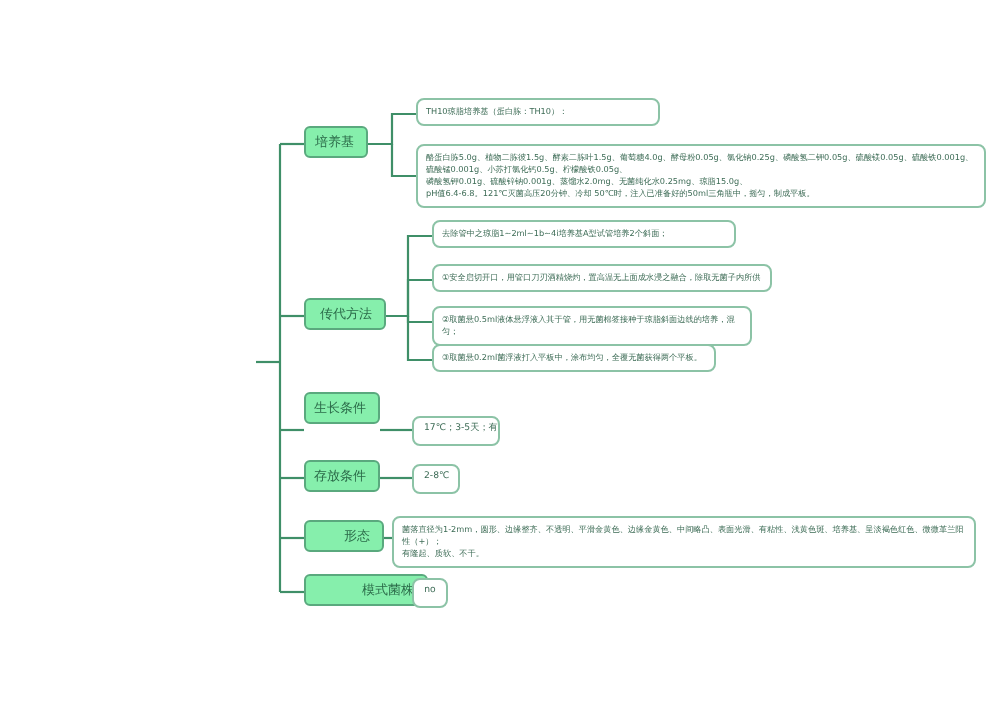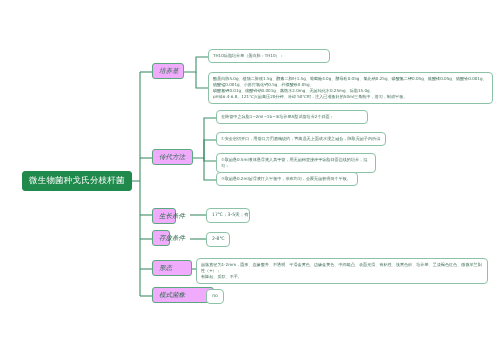--- a/index.html
+++ b/index.html
@@ -46,30 +46,29 @@
     border-radius: 3px;
     color: #ffffff;
     font-size: 8.5px;
     letter-spacing: 0.2px;
     padding: 4px 6px;
     line-height: 1.15;
     white-space: nowrap;
   }
   
   .branch {
-    background: #f0abfc;
+    background: #86efac;
     border: 1px solid #5aa97e;
     border-radius: 3px;
     color: #2b6b49;
     font-size: 6.5px;
     padding: 3.5px 6px;
     line-height: 1.15;
     white-space: nowrap;
-    justify-content: flex-start;
-    font-style: italic;
+    justify-content: flex-end;
   }
   
   .leaf {
     background: #ffffff;
     border: 1px solid #8cc3a6;
     border-radius: 4px;
     color: #3c6b55;
     font-size: 4.1px;
     line-height: 1.45;
     padding: 3px 4px;
@@ -111,23 +110,20 @@
     <path d="M204 158 L204 140 L216 140"></path>
     <path d="M204 158 L204 161 L216 161"></path>
     <path d="M204 158 L204 180 L216 180"></path>
 
     <path d="M190 215 L206 215"></path>
     <path d="M190 239 L206 239"></path>
     <path d="M183 269 L196 269"></path>
     <path d="M196 296 L206 296"></path>
   </svg>
 
-  <div class="node root" style="left:22px; top:171px;">
-    <span>微生物菌种戈氏分枝杆菌</span>
-  </div>
 
   <div class="node branch" style="left:152px; top:63px; width:32px;">
     <span>培养基</span>
   </div>
   <div class="node leaf" style="left:208px; top:49px; width:122px;">
     <span class="ln">TH10琼脂培养基（蛋白胨：TH10）：</span>
   </div>
   <div class="node leaf" style="left:208px; top:72px; width:285px;">
     <span class="ln">酪蛋白胨5.0g、植物二胨彼1.5g、酵素二胨叶1.5g、葡萄糖4.0g、酵母粉0.05g、氯化钠0.25g、磷酸氢二钾0.05g、硫酸镁0.05g、硫酸铁0.001g、硫酸锰0.001g、小苏打氯化钙0.5g、柠檬酸铁0.05g、</span>
     <span class="ln">磷酸氢钾0.01g、硫酸锌钠0.001g、蒸馏水2.0mg、无菌纯化水0.25mg、琼脂15.0g、</span>
@@ -143,28 +139,28 @@
   <div class="node leaf" style="left:216px; top:132px; width:170px;">
     <span class="ln">①安全启切开口，用管口刀刃酒精烧灼，置高温无上面成水浸之融合，除取无菌子内所供</span>
   </div>
   <div class="node leaf" style="left:216px; top:153px; width:160px;">
     <span class="ln">②取菌悬0.5ml液体悬浮液入其于管，用无菌棉签接种于琼脂斜面边线的培养，混匀；</span>
   </div>
   <div class="node leaf" style="left:216px; top:172px; width:142px;">
     <span class="ln">③取菌悬0.2ml菌浮液打入平板中，涂布均匀，全覆无菌获得两个平板。</span>
   </div>
 
-  <div class="node branch" style="left:152px; top:208px; width:24px;">
+  <div class="node branch" style="left:152px; top:196px; width:38px;">
     <span>生长条件</span>
   </div>
   <div class="node leaf tiny" style="left:206px; top:208px; width:44px;">
     <span class="ln">17℃；3-5天；有氧</span>
   </div>
 
-  <div class="node branch" style="left:152px; top:230px; width:18px;">
+  <div class="node branch" style="left:152px; top:230px; width:38px;">
     <span>存放条件</span>
   </div>
   <div class="node leaf tiny" style="left:206px; top:232px; width:24px;">
     <span class="ln">2-8℃</span>
   </div>
 
   <div class="node branch" style="left:152px; top:260px; width:40px;">
     <span>形态</span>
   </div>
   <div class="node leaf" style="left:196px; top:258px; width:292px;">

